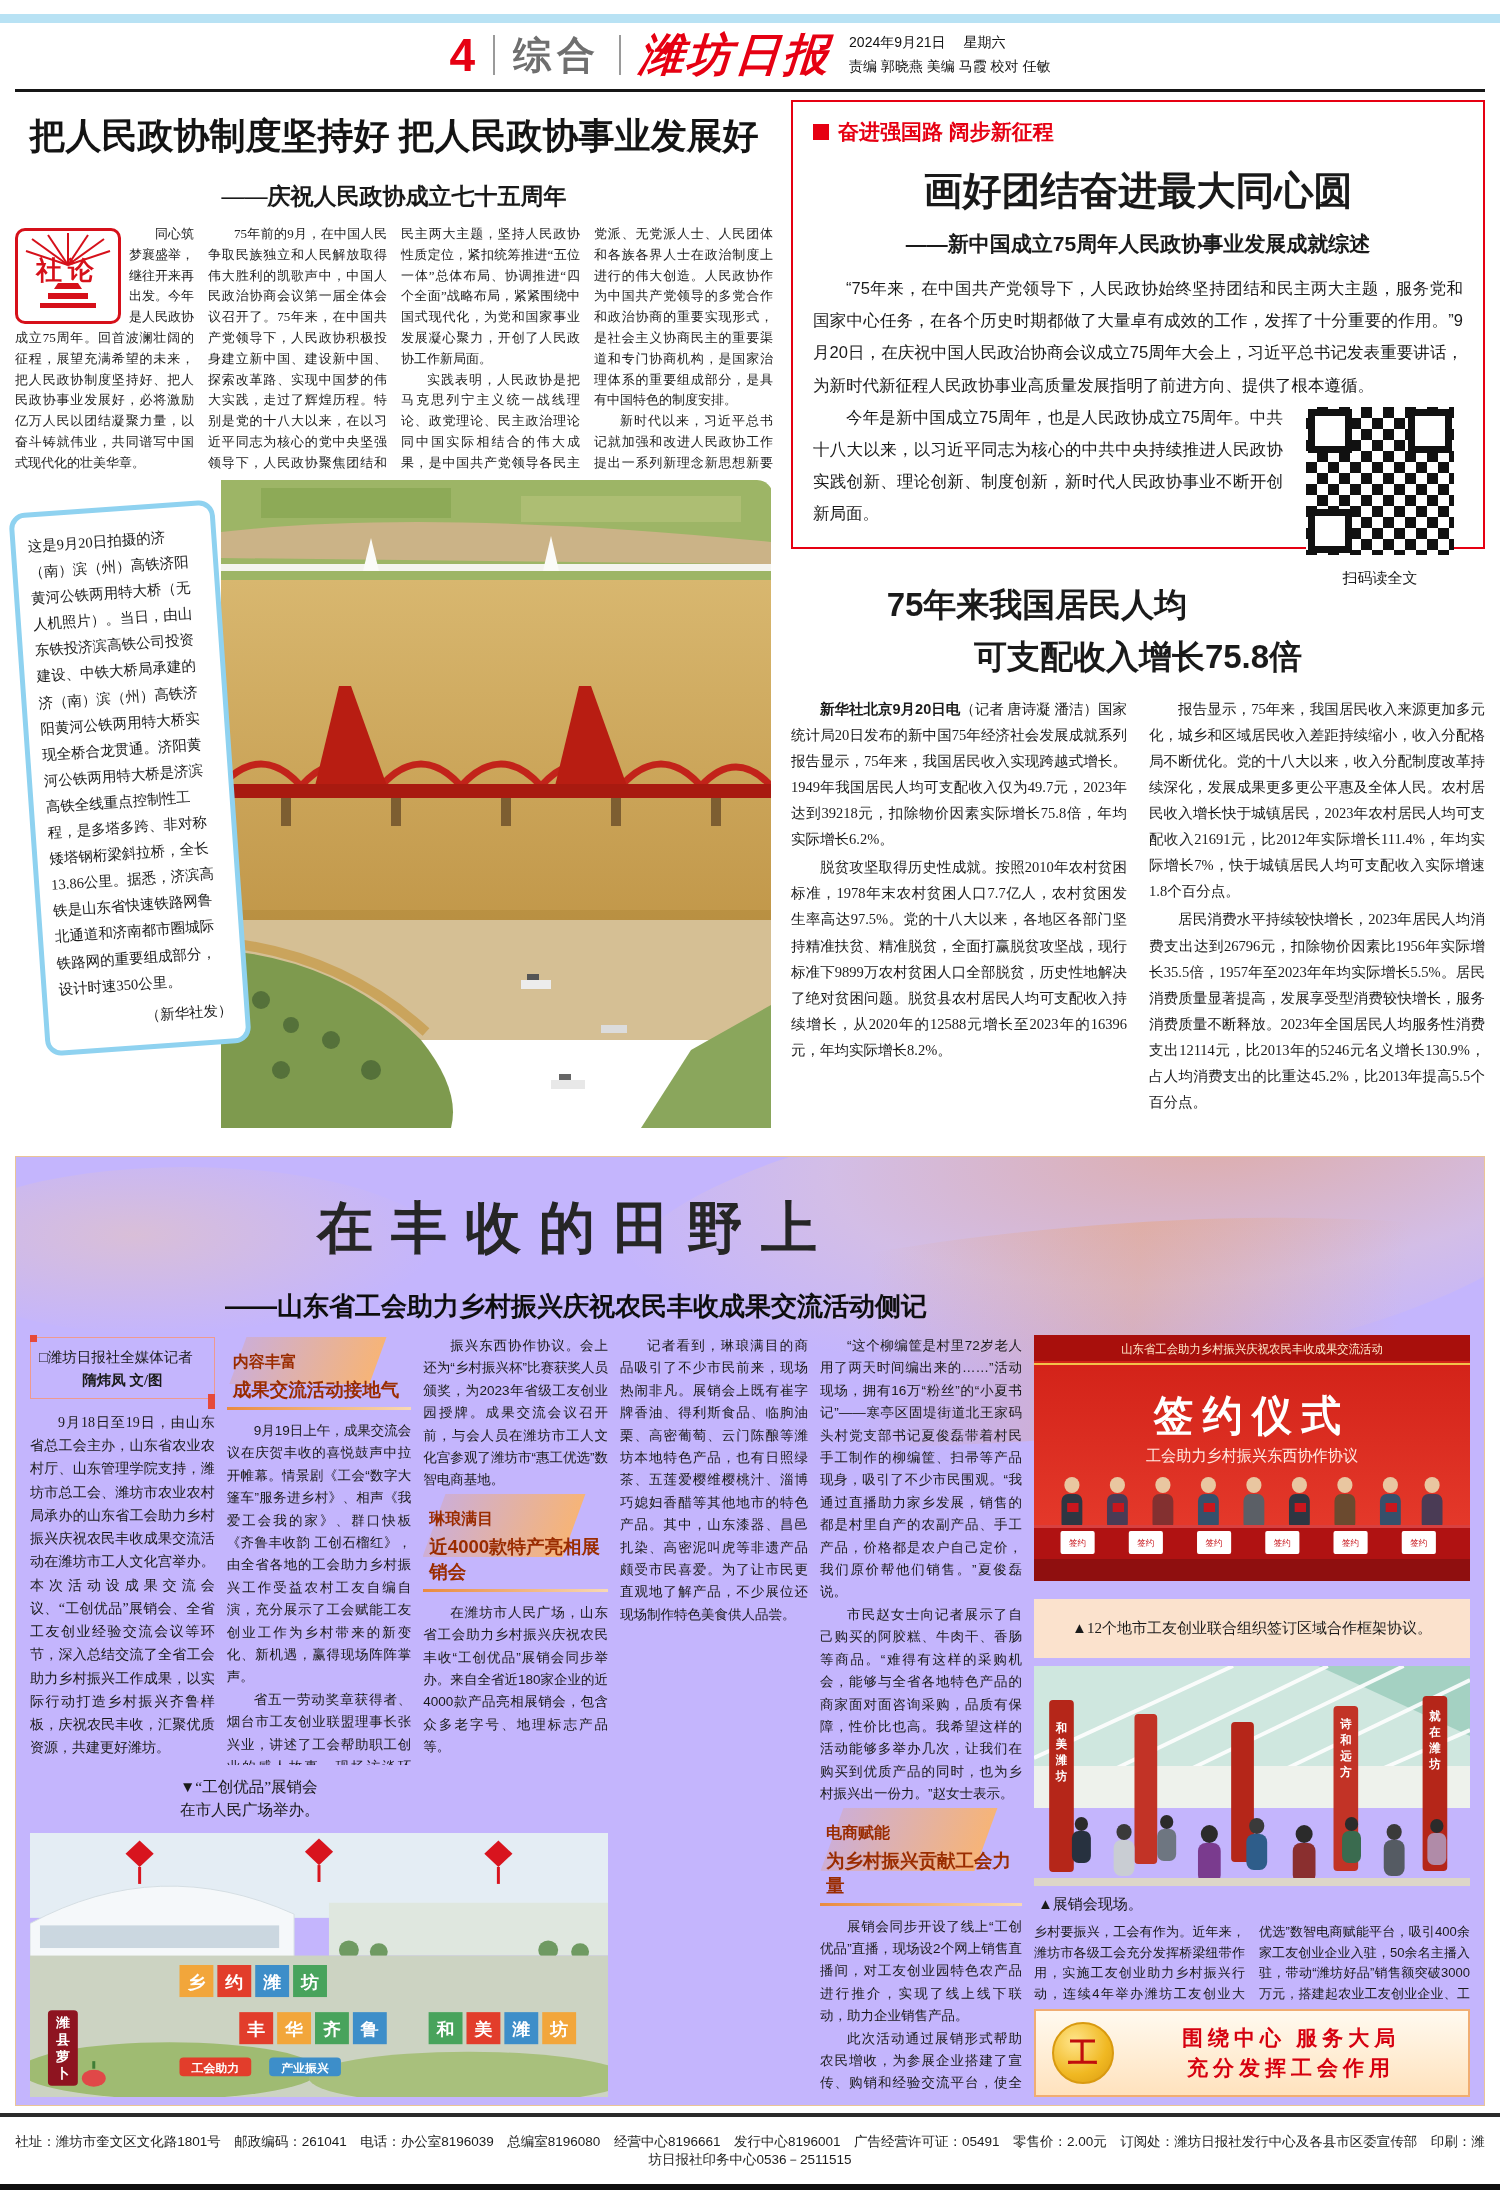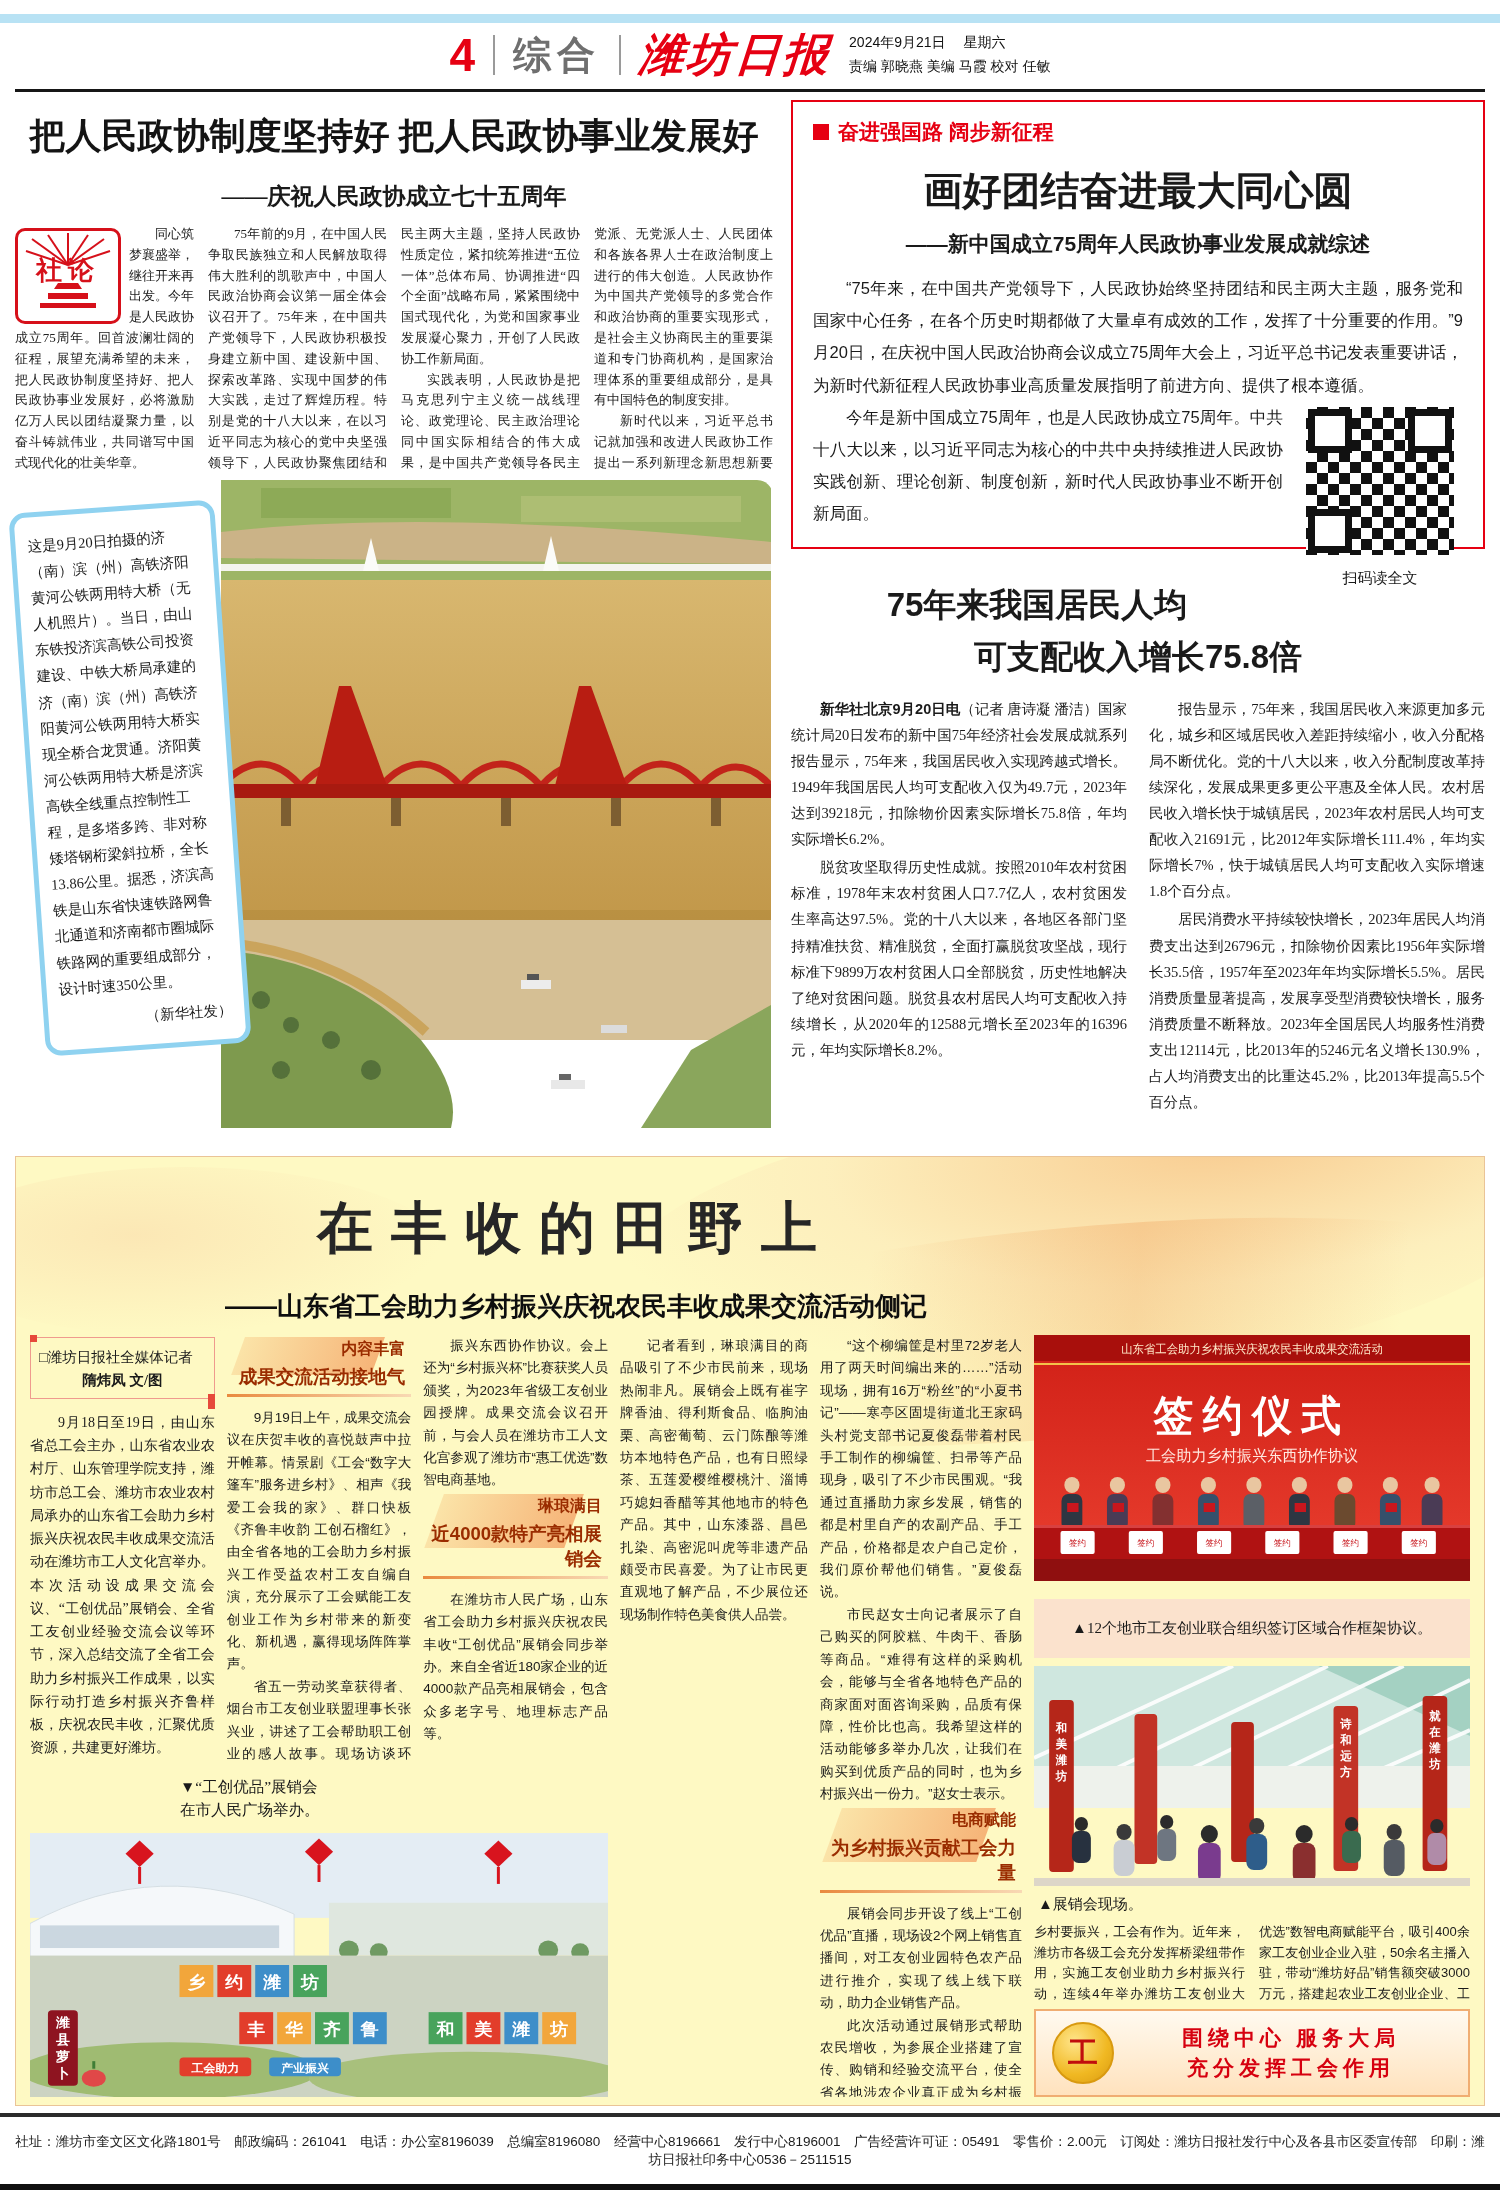--- a/index.html
+++ b/index.html
@@ -47,21 +47,21 @@
       background-size:22px 22px;background-position:0 0,11px 11px;background-color:#fff;}
   .qr .f{position:absolute;width:30px;height:30px;border:7px solid #111;background:#fff;}
   .qr .tl{left:2px;top:2px}.qr .tr{right:2px;top:2px}.qr .bl{left:2px;bottom:2px}
   .qr-cap{font-size:15px;margin-top:8px;font-family:"Liberation Sans",sans-serif;}
   .income-head{text-align:center;font:bold 33px "Liberation Sans",sans-serif;line-height:1.55;margin-top:30px;}
   .income-body{margin-top:14px;height:428px;column-count:2;column-gap:22px;font-size:14.5px;line-height:1.8;
                text-align:justify;overflow:hidden;}
   .income-body p{margin:0 0 2px;text-indent:2em;}
   .income-body .lead{font-weight:bold;font-family:"Liberation Sans",sans-serif;}
   
-  .harvest{position:relative;margin:24px 15px 0;height:948px;border:1px solid #eac497;background:#fef9c3;overflow:hidden;}
+  .harvest{position:relative;margin:24px 15px 0;height:948px;border:1px solid #eac497;background:#c4b5fd;overflow:hidden;}
   .wave-a{position:absolute;top:-60px;right:-80px;width:950px;height:280px;border-radius:50%;
           background:radial-gradient(ellipse at 65% 20%,rgba(243,166,103,.55),rgba(250,212,172,.28) 45%,transparent 72%);
           transform:rotate(-6deg);}
   .wave-b{position:absolute;top:70px;right:-120px;width:1050px;height:210px;border-radius:50%;
           background:linear-gradient(100deg,transparent 30%,rgba(238,156,86,.32) 55%,transparent 80%);transform:rotate(-5deg);}
   .wave-c{position:absolute;top:10px;left:-90px;width:520px;height:170px;border-radius:50%;
           background:radial-gradient(ellipse at 40% 40%,rgba(248,205,160,.4),transparent 70%);}
   .h-header{position:relative;width:1120px;text-align:center;z-index:1;}
   .h-title{font-size:56px;font-weight:bold;letter-spacing:18px;margin:34px 0 0;color:#262626;}
   .h-sub{font:bold 26px "Liberation Sans",sans-serif;margin-top:22px;color:#0e0e0e;}
@@ -81,21 +81,21 @@
   .cap2{font:15px "Liberation Serif",serif;padding:1px 4px 0;}
   .mini{display:flex;gap:14px;height:86px;overflow:hidden;font:13px "Liberation Sans",sans-serif;
         line-height:1.6;text-align:justify;}
   .mini div{flex:1;}
   .banner{height:84px;border:2px solid #f0ad72;background:linear-gradient(180deg,#fffaf0,#ffe2bd);
           display:flex;align-items:center;padding:0 16px;gap:16px;flex:none;}
   .emblem{width:58px;height:58px;border-radius:50%;flex:none;border:2px solid #d99a10;
           background:radial-gradient(circle at 35% 30%,#ffe58a,#f0b822 60%,#d99a10);
           display:flex;align-items:center;justify-content:center;font:bold 30px "Liberation Serif",serif;color:#c00d0d;}
   .banner-text{flex:1;text-align:center;color:#d6000f;font-weight:bold;font-size:21px;letter-spacing:5px;line-height:1.45;}
-  .subhead{position:relative;margin:2px 0 10px;padding:2px 6px 8px;text-align:right;z-index:0;}
+  .subhead{position:relative;margin:2px 0 10px;padding:15px 6px 8px;text-align:left;z-index:0;}
   .subhead::before{content:"";position:absolute;left:6%;right:18%;top:0;bottom:36%;
                    background:linear-gradient(90deg,rgba(240,150,70,.22),#f6b478);transform:skewX(-20deg);z-index:-1;}
   .subhead::after{content:"";position:absolute;left:0;right:0;bottom:0;height:3px;
                   background:linear-gradient(90deg,#e98a3f,#f8d9b4);}
   .sh1{font:bold 16px "Liberation Sans",sans-serif;color:#9a2c00;}
   .sh2{font:bold 18.5px "Liberation Sans",sans-serif;color:#9a2c00;margin-top:4px;}
   .byline-box{position:relative;border:1px solid #ef9a8e;padding:10px 8px 8px;margin:2px 0 12px;
               font:14.5px "Liberation Serif",serif;}
   .byline-box::before{content:"";position:absolute;left:-9px;top:-11px;width:15px;height:15px;background:#e6493a;}
   .byline-box::after{content:"";position:absolute;right:-9px;bottom:-11px;width:15px;height:15px;background:#e6493a;}

